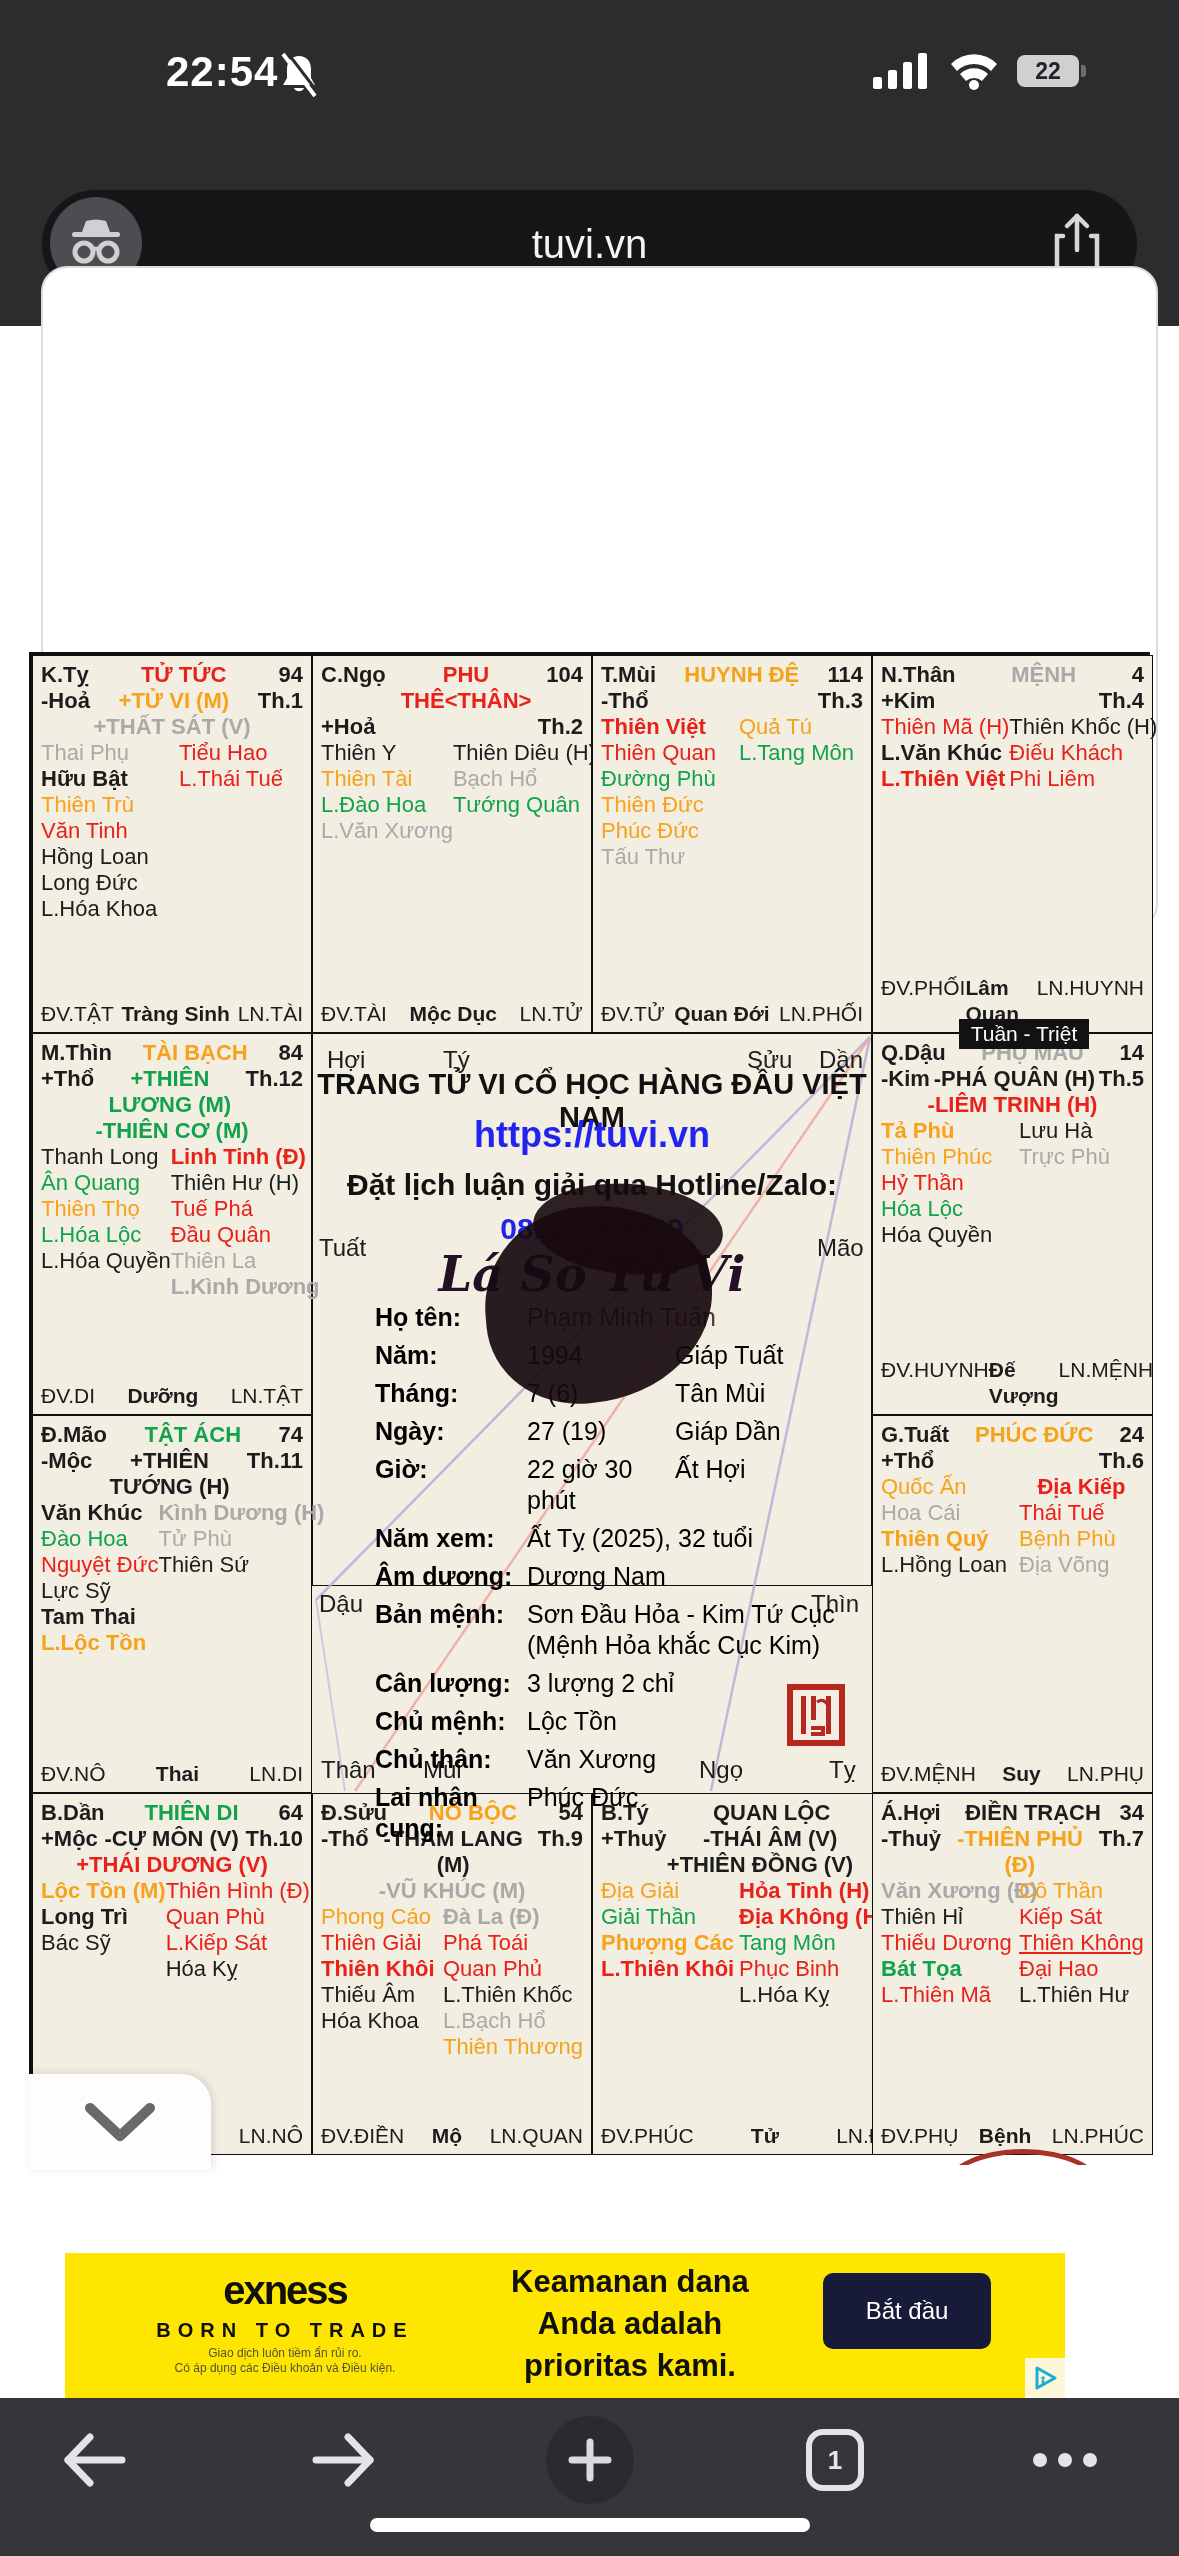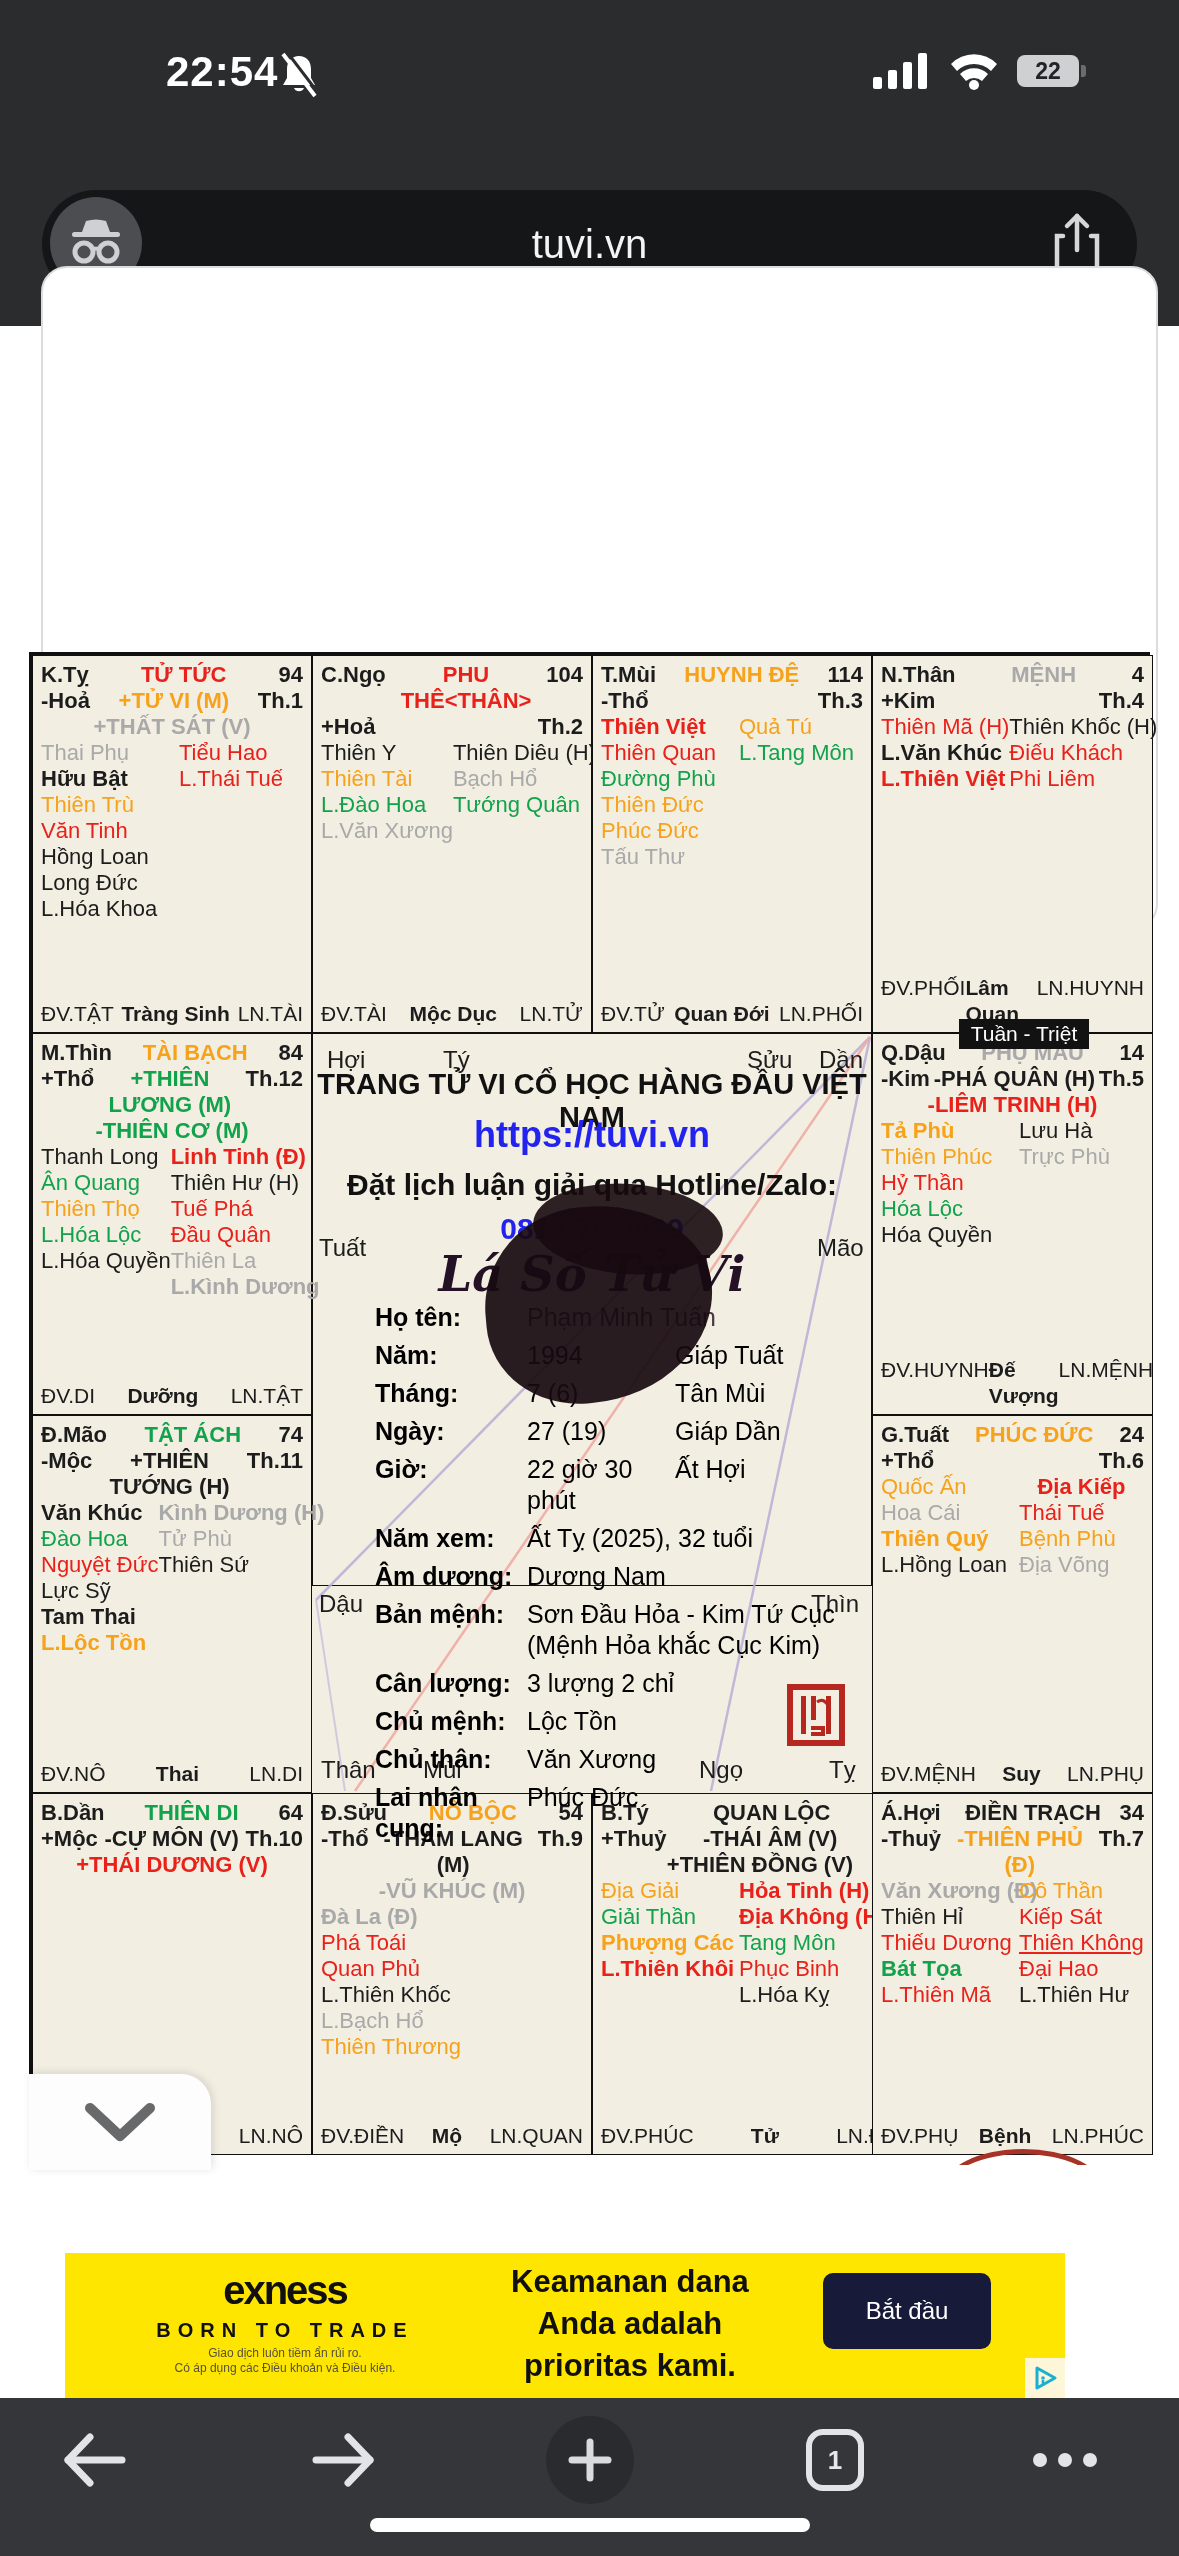--- a/index.html
+++ b/index.html
@@ -516,39 +516,59 @@
           <span>B.Dần</span>
           <span class="hc" style="color: rgb(18, 162, 75);">THIÊN DI</span>
           <span>64</span>
         </div>
         <div class="hrow">
           <span>+Mộc</span>
           <span class="hc" style="color: rgb(28, 28, 28);">-CỰ MÔN (V)</span>
           <span>Th.10</span>
         </div>
         <div class="mainstar" style="color: rgb(232, 33, 26); font-weight: bold;">+THÁI DƯƠNG (V)</div>
+        <div class="listwrap">
+          <div class="lcol">
+            <div style="color: rgb(246, 162, 27); font-weight: bold;">Lộc Tồn (M)</div>
+            <div style="color: rgb(28, 28, 28); font-weight: bold;">Long Trì</div>
+            <div style="color: rgb(28, 28, 28);">Bác Sỹ</div>
+          </div>
+          <div class="rcol">
+            <div style="color: rgb(232, 33, 26);">Thiên Hình (Đ)</div>
+            <div style="color: rgb(232, 33, 26);">Quan Phù</div>
+            <div style="color: rgb(232, 33, 26);">L.Kiếp Sát</div>
+            <div style="color: rgb(28, 28, 28);">Hóa Kỵ</div>
+          </div>
+        </div>
         <div class="cell-bottom">
           <span></span>
           <span class="stage">Tuyệt</span>
           <span>LN.NÔ</span>
         </div>
       </div>
       <div class="cell" style="left: 280px; top: 1138px; width: 280px; height: 362px;">
         <div class="hrow">
           <span>Đ.Sửu</span>
           <span class="hc" style="color: rgb(246, 162, 27);">NÔ BỘC</span>
           <span>54</span>
         </div>
         <div class="hrow">
           <span>-Thổ</span>
           <span class="hc" style="color: rgb(28, 28, 28);">-THAM LANG (M)</span>
           <span>Th.9</span>
         </div>
         <div class="mainstar" style="color: rgb(169, 169, 169); font-weight: bold;">-VŨ KHÚC (M)</div>
         <div class="listwrap">
+          <div class="lcol">
+            <div style="color: rgb(246, 162, 27);">Phong Cáo</div>
+            <div style="color: rgb(232, 33, 26);">Thiên Giải</div>
+            <div style="color: rgb(232, 33, 26); font-weight: bold;">Thiên Khôi</div>
+            <div style="color: rgb(28, 28, 28);">Thiếu Âm</div>
+            <div style="color: rgb(28, 28, 28);">Hóa Khoa</div>
+          </div>
           <div class="rcol">
             <div style="color: rgb(169, 169, 169); font-weight: bold;">Đà La (Đ)</div>
             <div style="color: rgb(232, 33, 26);">Phá Toái</div>
             <div style="color: rgb(232, 33, 26);">Quan Phủ</div>
             <div style="color: rgb(28, 28, 28);">L.Thiên Khốc</div>
             <div style="color: rgb(169, 169, 169);">L.Bạch Hổ</div>
             <div style="color: rgb(246, 162, 27);">Thiên Thương</div>
           </div>
         </div>
         <div class="cell-bottom">

